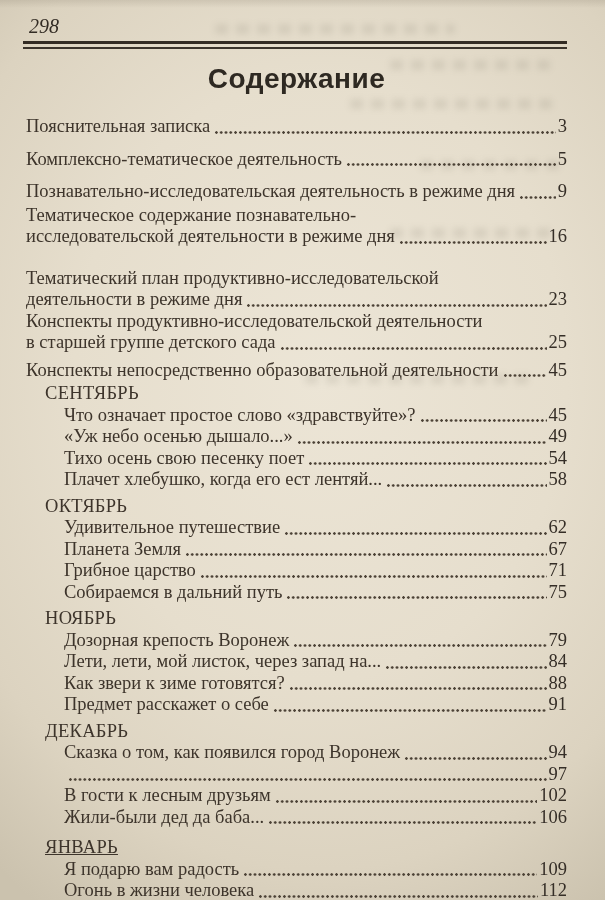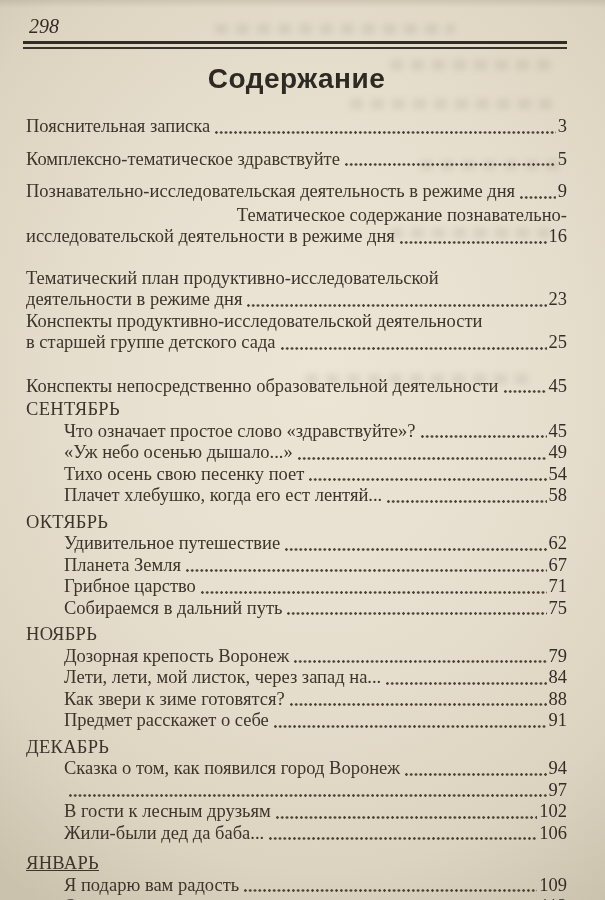--- a/index.html
+++ b/index.html
@@ -22,23 +22,23 @@
            font-weight:bold; font-size:28px; letter-spacing:.5px; color:#2e2922; }
   .toc { margin-top:21px; font-size:18.5px; line-height:21.5px; }
   .row { display:flex; align-items:baseline; }
   .row .t { white-space:nowrap; }
   .leader { flex:1; align-self:stretch; min-width:8px; margin:0 2px 0 4px;
             background-image:radial-gradient(circle, #4c4236 1.1px, rgba(0,0,0,0) 1.5px);
             background-size:4.8px 3px; background-repeat:repeat-x;
             background-position:0 calc(100% - 4px); }
   .pg { white-space:nowrap; color:#352e27; }
   .indent { padding-left:38px; }
-  .month { margin-top:5px; letter-spacing:.3px; }
-  .mt2 { margin-top:2px;justify-content:flex-end; } .mt4 { margin-top:20px; } .mt5 { margin-top:5px; }
-  .mt6 { margin-top:22px; } .mt9 { margin-top:9px;text-decoration:underline; } .mt11 { margin-top:11px; }
+  .month { margin-top:5px; letter-spacing:.3px;margin-left:19px; }
+  .mt2 { margin-top:2px; } .mt4 { margin-top:20px; } .mt5 { margin-top:5px; }
+  .mt6 { margin-top:6px; } .mt9 { margin-top:9px;text-decoration:underline; } .mt11 { margin-top:11px; }
   .ghost { position:absolute; height:10px; border-radius:3px; filter:blur(3px); opacity:.5;
            background:repeating-linear-gradient(90deg, rgba(118,112,96,.28) 0 13px, rgba(118,112,96,0) 13px 21px); }
 </style>
 </head>
 <body>
 
 <div class="page">
 
   <div class="ghost" style="top:24px; left:215px; width:240px;"></div>
   <div class="ghost" style="top:60px; left:390px; width:165px;"></div>
@@ -55,21 +55,21 @@
 
     <div class="toc">
 
       <div class="row">
         <span class="t">Пояснительная записка</span>
         <span class="leader"></span>
         <span class="pg">3</span>
       </div>
 
       <div class="row mt11">
-        <span class="t">Комплексно-тематическое здравствуйте</span>
+        <span class="t">Комплексно-тематическое деятельность</span>
         <span class="leader"></span>
         <span class="pg">5</span>
       </div>
 
       <div class="row mt11">
         <span class="t">Познавательно-исследовательская деятельность в режиме дня</span>
         <span class="leader"></span>
         <span class="pg">9</span>
       </div>
 

